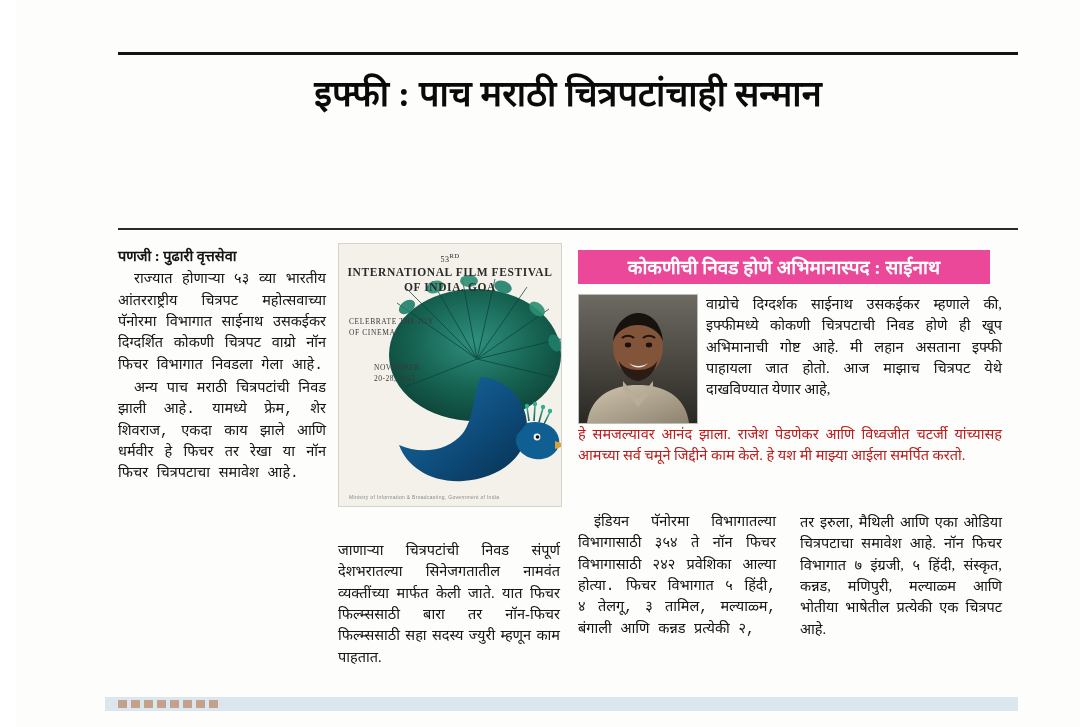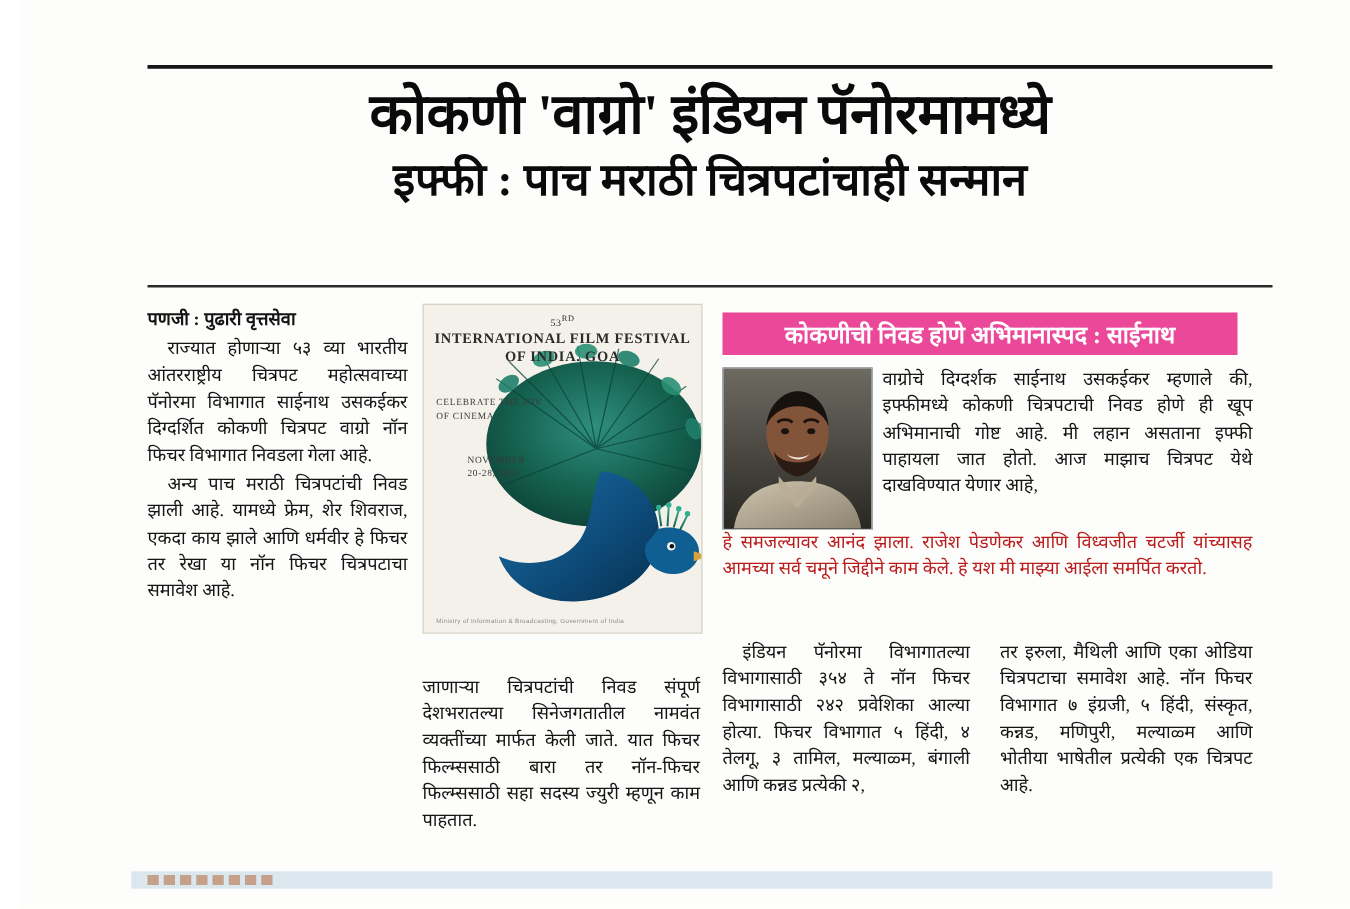--- a/index.html
+++ b/index.html
@@ -67,21 +67,21 @@
   
   .col {
     position: absolute;
     font-family: "Liberation Serif", serif;
     font-size: 14.5px;
     line-height: 1.47;
     color: #141414;
     text-align: justify;
   }
   .col p { margin: 0 0 2px 0; }
-  .col p.indent { text-indent: 16px; }
+  .col p.indent { text-indent: 16px; font-family: Liberation Mono, monospace; }
 
   .col-1 {
     left: 118px;
     top: 246px;
     width: 208px;
   }
   .byline {
     font-weight: bold;
     font-size: 14.5px;
     margin-bottom: 3px;
@@ -265,21 +265,20 @@
 </head>
 <body>
 
 <div class="page">
 
   <div class="edge-left"></div>
 
   <div class="top-rule"></div>
 
   <div class="headline-block">
-    <div class="headline-main">कोकणी 'वाग्रो' इंडियन पॅनोरमामध्ये</div>
     <div class="headline-sub">इफ्फी : पाच मराठी चित्रपटांचाही सन्मान</div>
   </div>
 
   <div class="mid-rule"></div>
 
   <div class="col col-1">
     <p class="byline">पणजी : पुढारी वृत्तसेवा</p>
     <p class="indent">राज्यात होणाऱ्या ५३ व्या भारतीय आंतरराष्ट्रीय चित्रपट महोत्सवाच्या पॅनोरमा विभागात साईनाथ उसकईकर दिग्दर्शित कोकणी चित्रपट वाग्रो नॉन फिचर विभागात निवडला गेला आहे.</p>
     <p class="indent">अन्य पाच मराठी चित्रपटांची निवड झाली आहे. यामध्ये फ्रेम, शेर शिवराज, एकदा काय झाले आणि धर्मवीर हे फिचर तर रेखा या नॉन फिचर चित्रपटाचा समावेश आहे.</p>
   </div>

